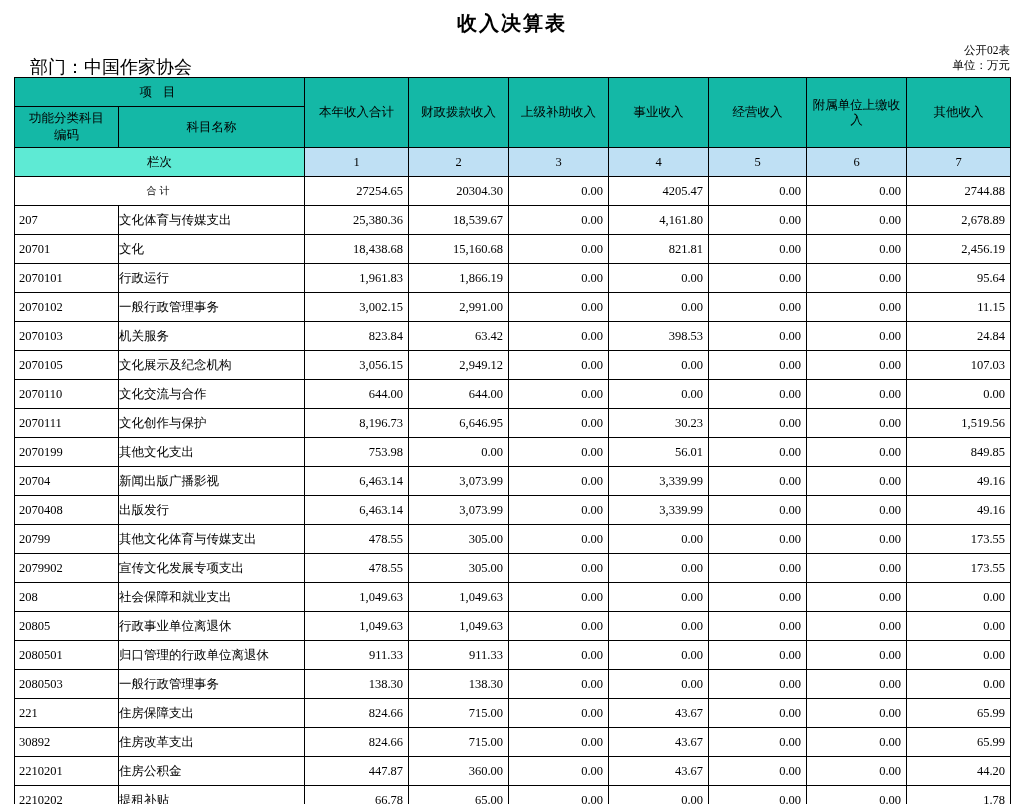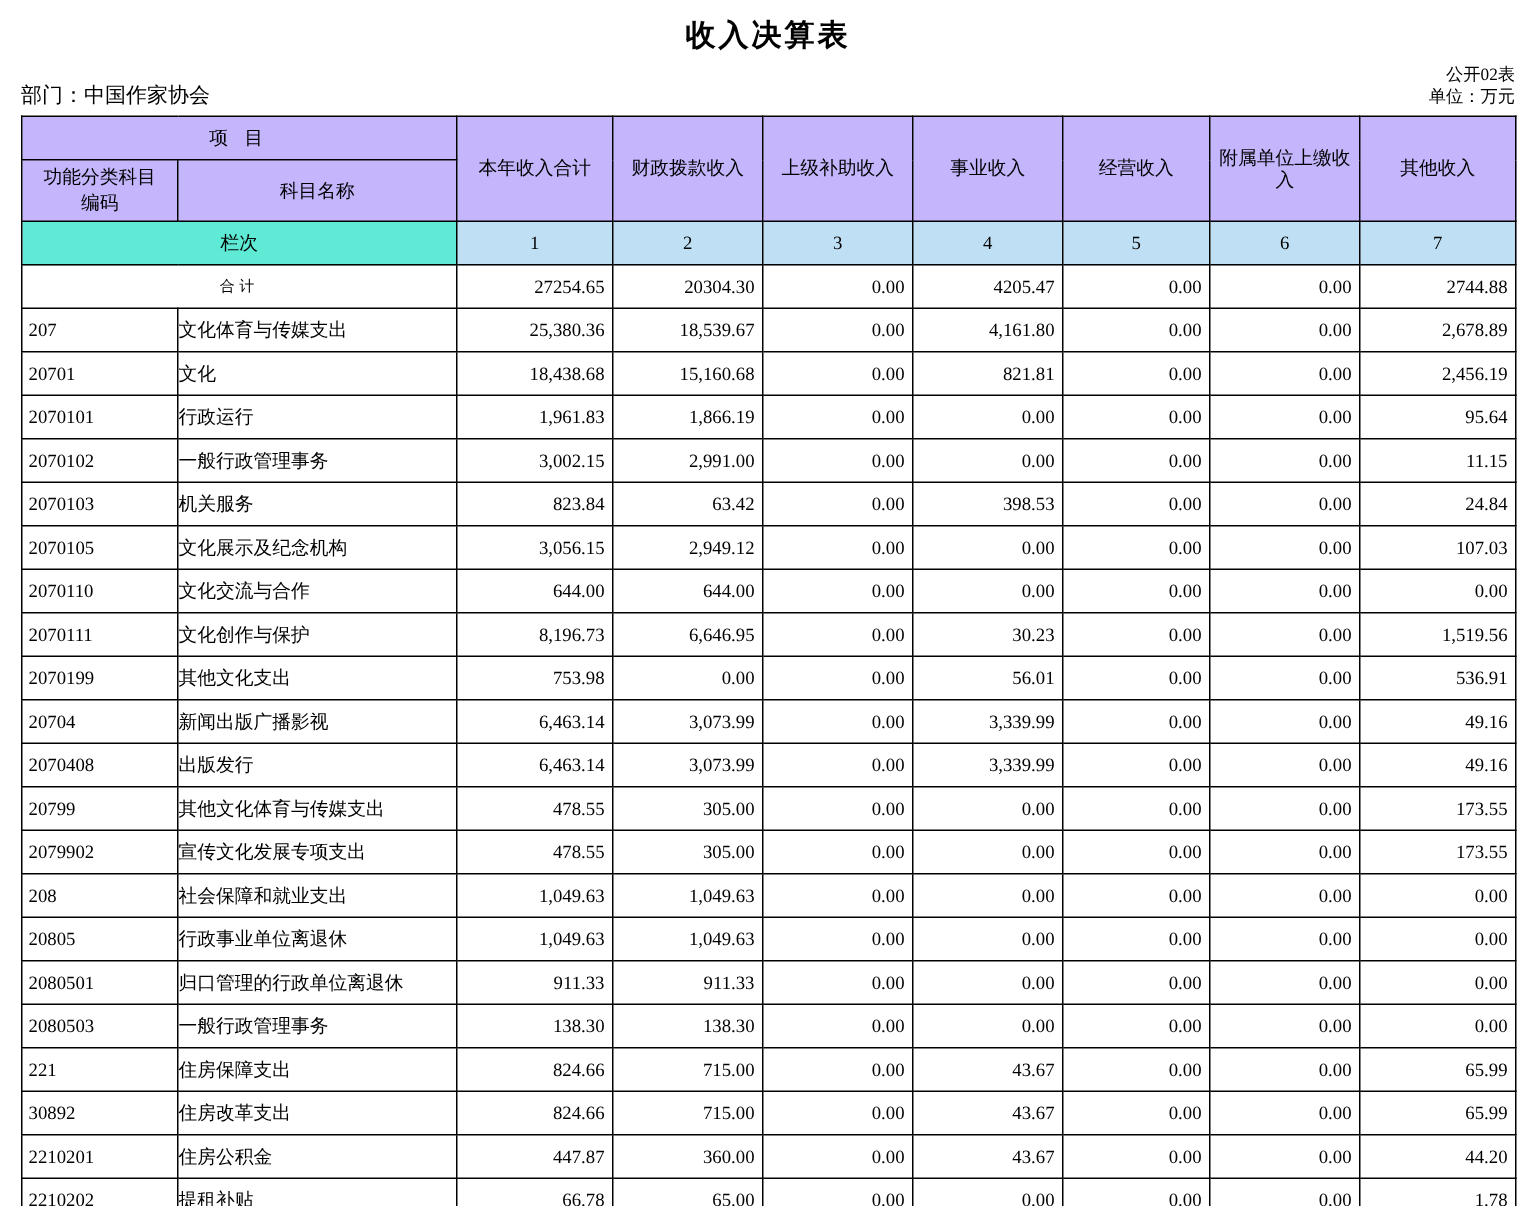--- a/index.html
+++ b/index.html
@@ -30,23 +30,23 @@
     letter-spacing: 2px;
     padding-top: 10px;
     padding-bottom: 6px;
   }
   .meta-row {
     position: relative;
     height: 34px;
   }
   .dept {
     position: absolute;
-    left: 0;
+    left: 16px;
     top: 12px;
-    font-size: 14px;
+    font-size: 18px;
     font-family: Liberation Mono, monospace;
   }
   .meta-right {
     position: absolute;
     right: 0;
     top: 0;
     text-align: right;
     font-size: 11.5px;
     font-family: "Liberation Serif", serif;
     line-height: 15px;
@@ -58,21 +58,21 @@
     font-family: "Liberation Serif", serif;
   }
   table.main th, table.main td {
     border: 1px solid #000000;
     font-size: 12.5px;
     padding: 0;
     height: 28px;
     vertical-align: middle;
   }
   thead th {
-    background: #c4b5fd;
+    background: #14b8a6;
     font-weight: normal;
     text-align: center;
   }
   .hdr-item {
     font-size: 13px;
     letter-spacing: 4px;
   }
   .hdr-sub {
     font-size: 13px;
   }
@@ -269,21 +269,21 @@
         </tr>
         <tr>
           <td class="code">2070199</td>
           <td class="name ind2">其他文化支出</td>
           <td class="num">753.98</td>
           <td class="num">0.00</td>
           <td class="num">0.00</td>
           <td class="num">56.01</td>
           <td class="num">0.00</td>
           <td class="num">0.00</td>
-          <td class="num">536.91</td>
+          <td class="num">849.85</td>
         </tr>
         <tr>
           <td class="code">20704</td>
           <td class="name ind1">新闻出版广播影视</td>
           <td class="num">6,463.14</td>
           <td class="num">3,073.99</td>
           <td class="num">0.00</td>
           <td class="num">3,339.99</td>
           <td class="num">0.00</td>
           <td class="num">0.00</td>

